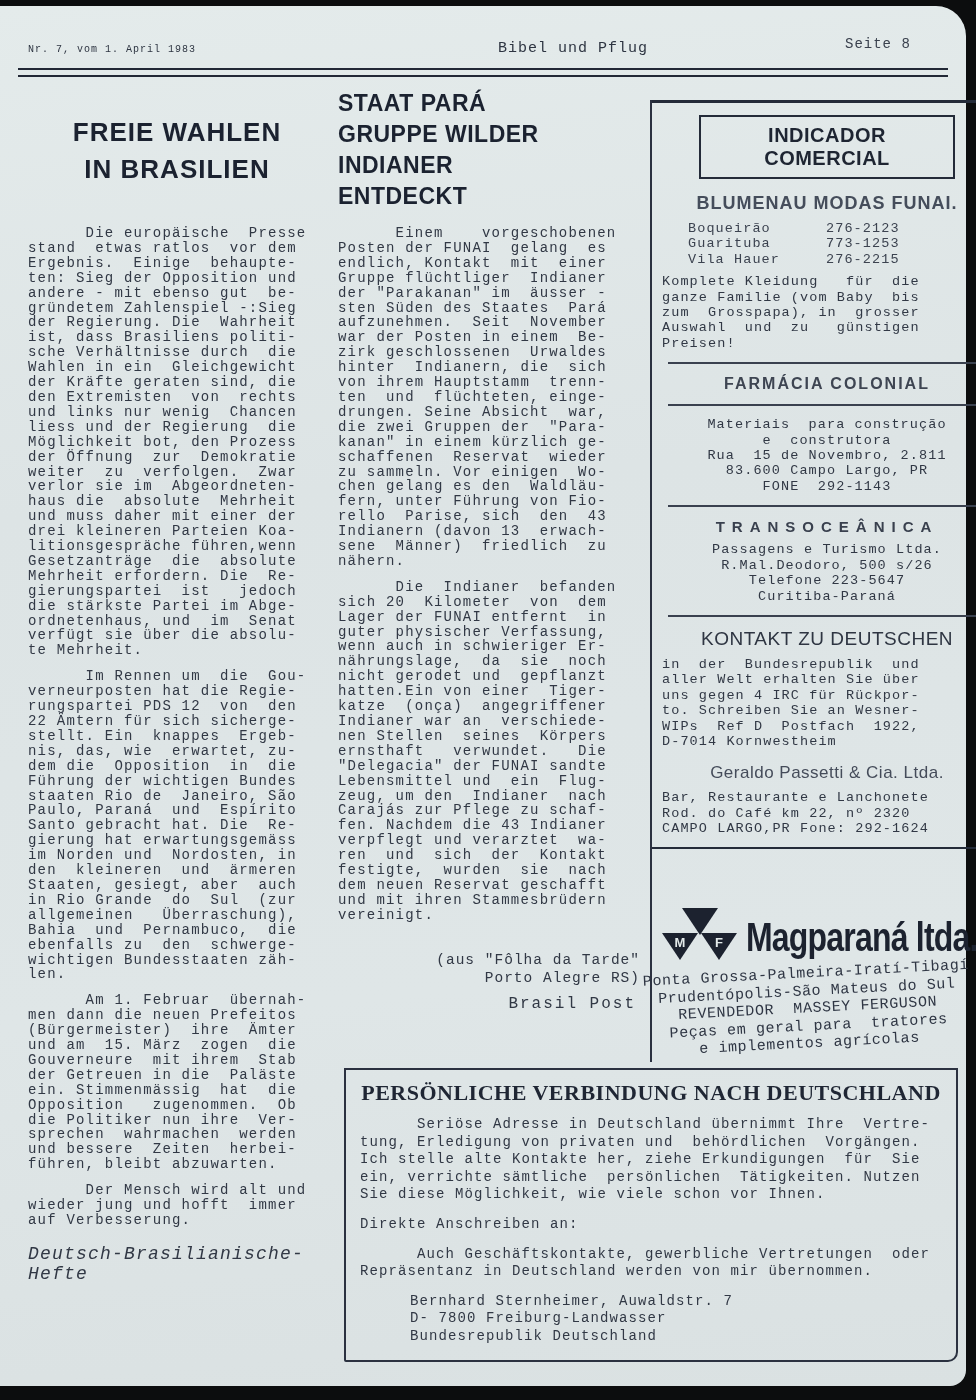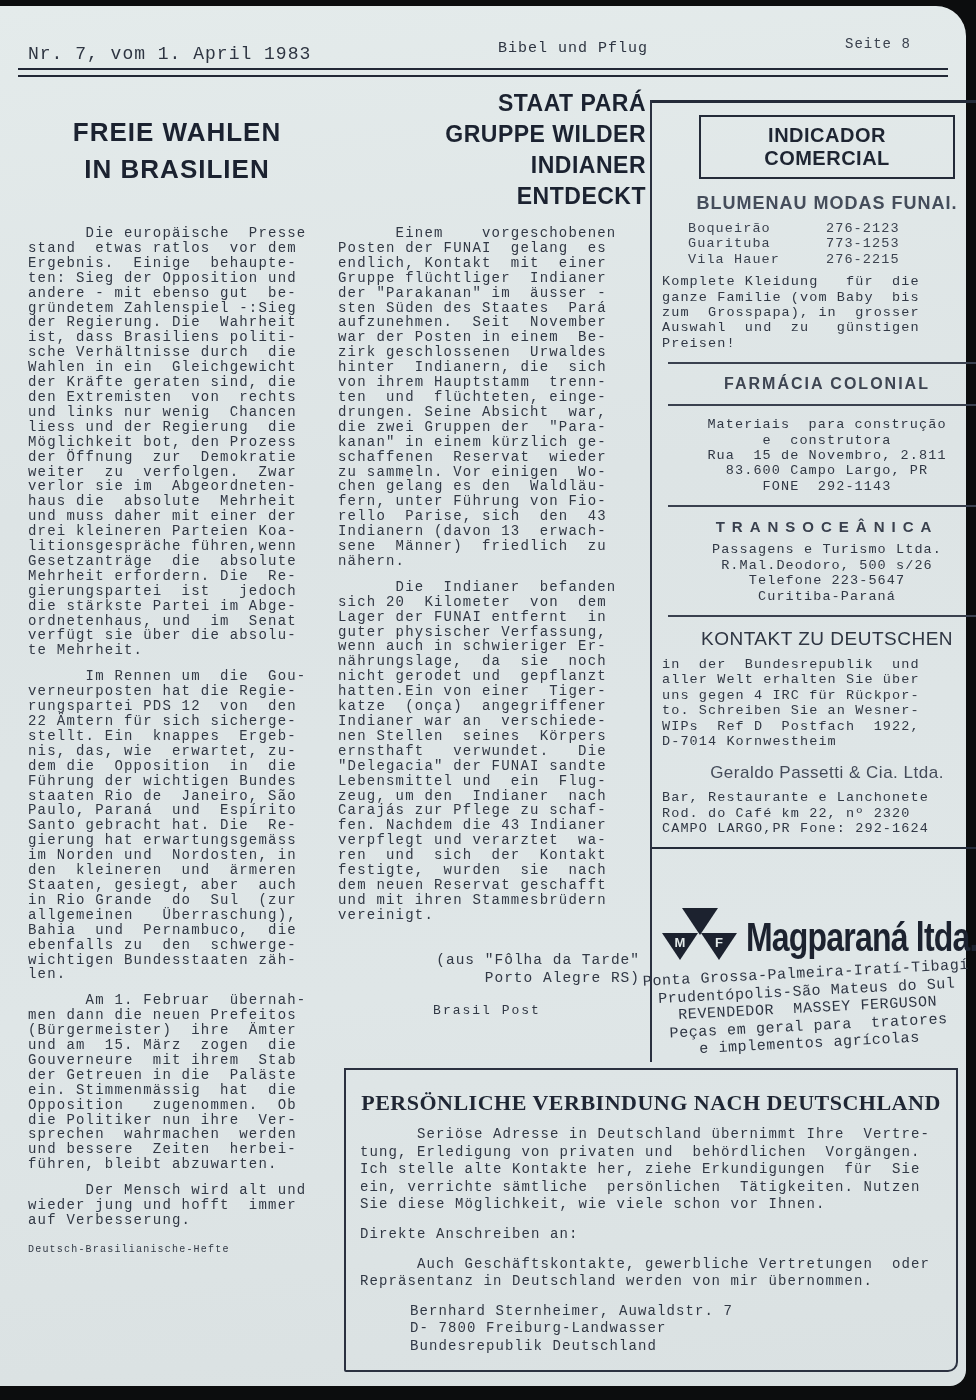--- a/index.html
+++ b/index.html
@@ -9,43 +9,43 @@
     font-family:"Liberation Sans",sans-serif;
     overflow:hidden;
   }
   .page{
     position:absolute;left:0;top:6px;width:966px;height:1380px;
     background:linear-gradient(175deg,#e4ebeb 0%,#dde4e5 35%,#dfe6e7 70%,#dae1e2 100%);
     border-radius:0 30px 16px 0;
   }
   
   .hdr-issue{position:absolute;left:28px;top:38px;font-family:"Liberation Mono",monospace;
-    font-size:18px;letter-spacing:1px;color:#2e3542;}
+    font-size:10px;letter-spacing:1px;color:#2e3542;}
   .hdr-title{position:absolute;left:498px;top:34px;font-family:"Liberation Mono",monospace;
     font-size:15px;letter-spacing:1px;color:#2e3542;}
   .hdr-page{position:absolute;left:845px;top:30px;font-family:"Liberation Mono",monospace;
     font-size:14px;letter-spacing:1px;color:#3a414e;}
   .double-rule{position:absolute;left:18px;top:62px;width:930px;height:5px;
     border-top:2px solid #222836;border-bottom:2px solid #222836;}
   
   .mono{font-family:"Liberation Mono",monospace;color:#313845;white-space:pre-wrap;}
   .body-col{font-size:14px;line-height:14.9px;letter-spacing:1.2px;}
   .para{margin:0 0 11px 0;}
   
   .col-left{position:absolute;left:28px;top:94px;width:298px;}
   .col-left h2{margin:14px 0 38px 0;text-align:center;font-size:26px;line-height:37px;
     font-weight:700;letter-spacing:1px;color:#1b2230;white-space:pre-line;}
-  .signoff{margin-top:16px;font-size:10px;letter-spacing:1.2px;}
+  .signoff{margin-top:16px;font-size:18px;letter-spacing:1.2px;font-style:italic;}
   
   .col-mid{position:absolute;left:338px;top:82px;width:308px;}
-  .col-mid h2{margin:0 0 14px 0;text-align:right;font-size:23px;line-height:31px;
+  .col-mid h2{margin:0 0 14px 0;text-align:left;font-size:23px;line-height:31px;
     font-weight:700;letter-spacing:0.5px;color:#1b2230;white-space:pre-line;}
   .attribution{margin-top:28px;text-align:right;font-size:14.5px;line-height:18px;
     letter-spacing:1px;padding-right:6px;}
-  .source{margin-top:16px;text-align:center;font-size:13px;letter-spacing:2px;padding-right:10px;}
+  .source{margin-top:8px;text-align:right;font-size:16px;letter-spacing:2px;padding-right:10px;}
   
   .vrule{position:absolute;left:650px;top:94px;width:2px;height:962px;background:#2b3140;}
   .directory{position:absolute;left:652px;top:94px;width:350px;
     border-top:3px solid #242b39;border-bottom:2px solid #242b39;padding:12px 6px 10px 6px;box-sizing:border-box;}
   .dir-title-box{margin:0 auto 14px auto;width:244px;border:2px solid #242b39;
     padding:7px 4px;text-align:center;}
   .dir-title-box span{font-size:20px;font-weight:700;letter-spacing:0.5px;color:#1e2532;}
   .ad{margin:0 4px;}
   .ad-name{text-align:center;font-weight:700;color:#363e4c;}
   .name-blumenau{font-size:18px;letter-spacing:1px;font-weight:600;color:#454d5b;}
@@ -69,21 +69,21 @@
   .tri-br{left:39px;top:25px;}
   .tri-letter{position:absolute;top:27px;width:36px;text-align:center;color:#e3eaea;
     font-size:13px;font-weight:700;font-family:"Liberation Sans",sans-serif;}
   .tl-m{left:0;} .tl-f{left:39px;}
   .mag-title{font-size:40px;font-weight:700;color:#1c222f;letter-spacing:-1px;
     transform:scaleX(0.8);transform-origin:left center;white-space:nowrap;margin-left:8px;}
   .mag-lines{transform:rotate(-3deg);transform-origin:left center;width:336px;margin:8px 0 0 -10px;
     text-align:center;font-size:15px;line-height:17.5px;letter-spacing:0.6px;color:#2f3644;}
   
   .personal{position:absolute;left:344px;top:1062px;width:614px;box-sizing:border-box;
-    border:2px solid #2b3140;border-radius:0 0 10px 2px;padding:18px 14px 14px 14px;}
+    border:2px solid #2b3140;border-radius:0 0 10px 2px;padding:8px 14px 14px 14px;}
   .personal h3{margin:2px 0 10px 0;text-align:center;font-family:"Liberation Serif",serif;
     font-size:22px;font-weight:700;letter-spacing:0.5px;color:#1f2634;}
   .personal .mono{font-size:14px;line-height:17.6px;letter-spacing:1.1px;}
   .personal .p{margin:0 0 12px 0;}
   .indent{margin-left:50px;}
 </style>
 </head>
 <body>
 
 <div class="page">

